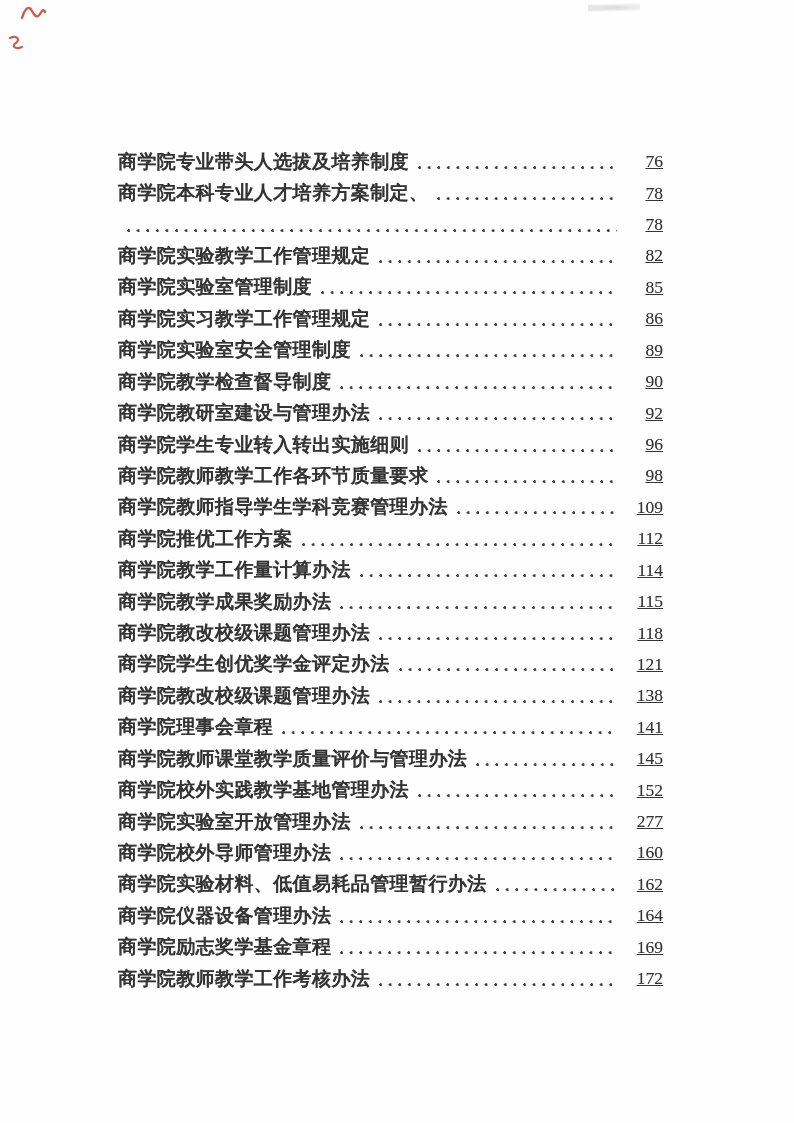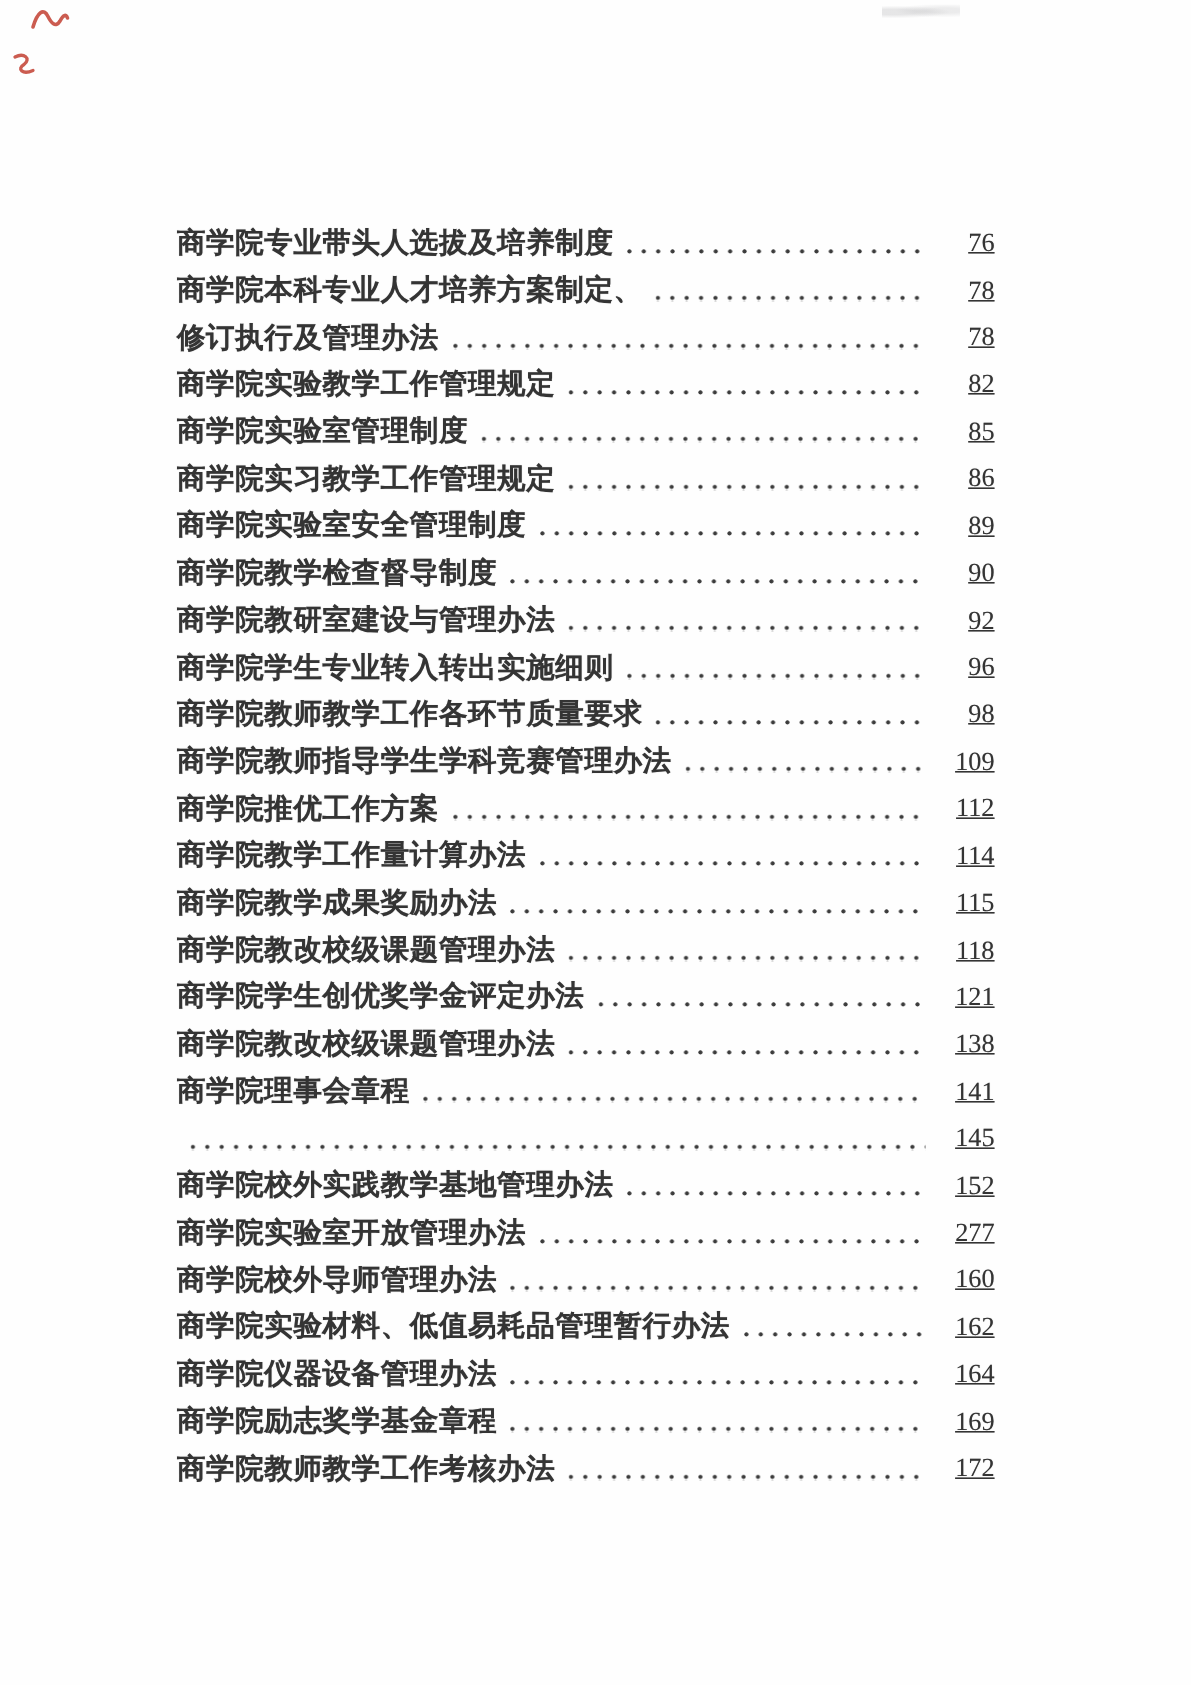--- a/index.html
+++ b/index.html
@@ -90,21 +90,20 @@
         <span class="num">76</span>
       </div>
 
       <div class="row">
         <span class="title">商学院本科专业人才培养方案制定、</span>
         <span class="leader"></span>
         <span class="num">78</span>
       </div>
 
       <div class="row">
-        <span class="title">修订执行及管理办法</span>
         <span class="leader"></span>
         <span class="num">78</span>
       </div>
 
       <div class="row">
         <span class="title">商学院实验教学工作管理规定</span>
         <span class="leader"></span>
         <span class="num">82</span>
       </div>
 
@@ -193,20 +192,21 @@
         <span class="num">138</span>
       </div>
 
       <div class="row">
         <span class="title">商学院理事会章程</span>
         <span class="leader"></span>
         <span class="num">141</span>
       </div>
 
       <div class="row">
+        <span class="title">商学院教师课堂教学质量评价与管理办法</span>
         <span class="leader"></span>
         <span class="num">145</span>
       </div>
 
       <div class="row">
         <span class="title">商学院校外实践教学基地管理办法</span>
         <span class="leader"></span>
         <span class="num">152</span>
       </div>
 

